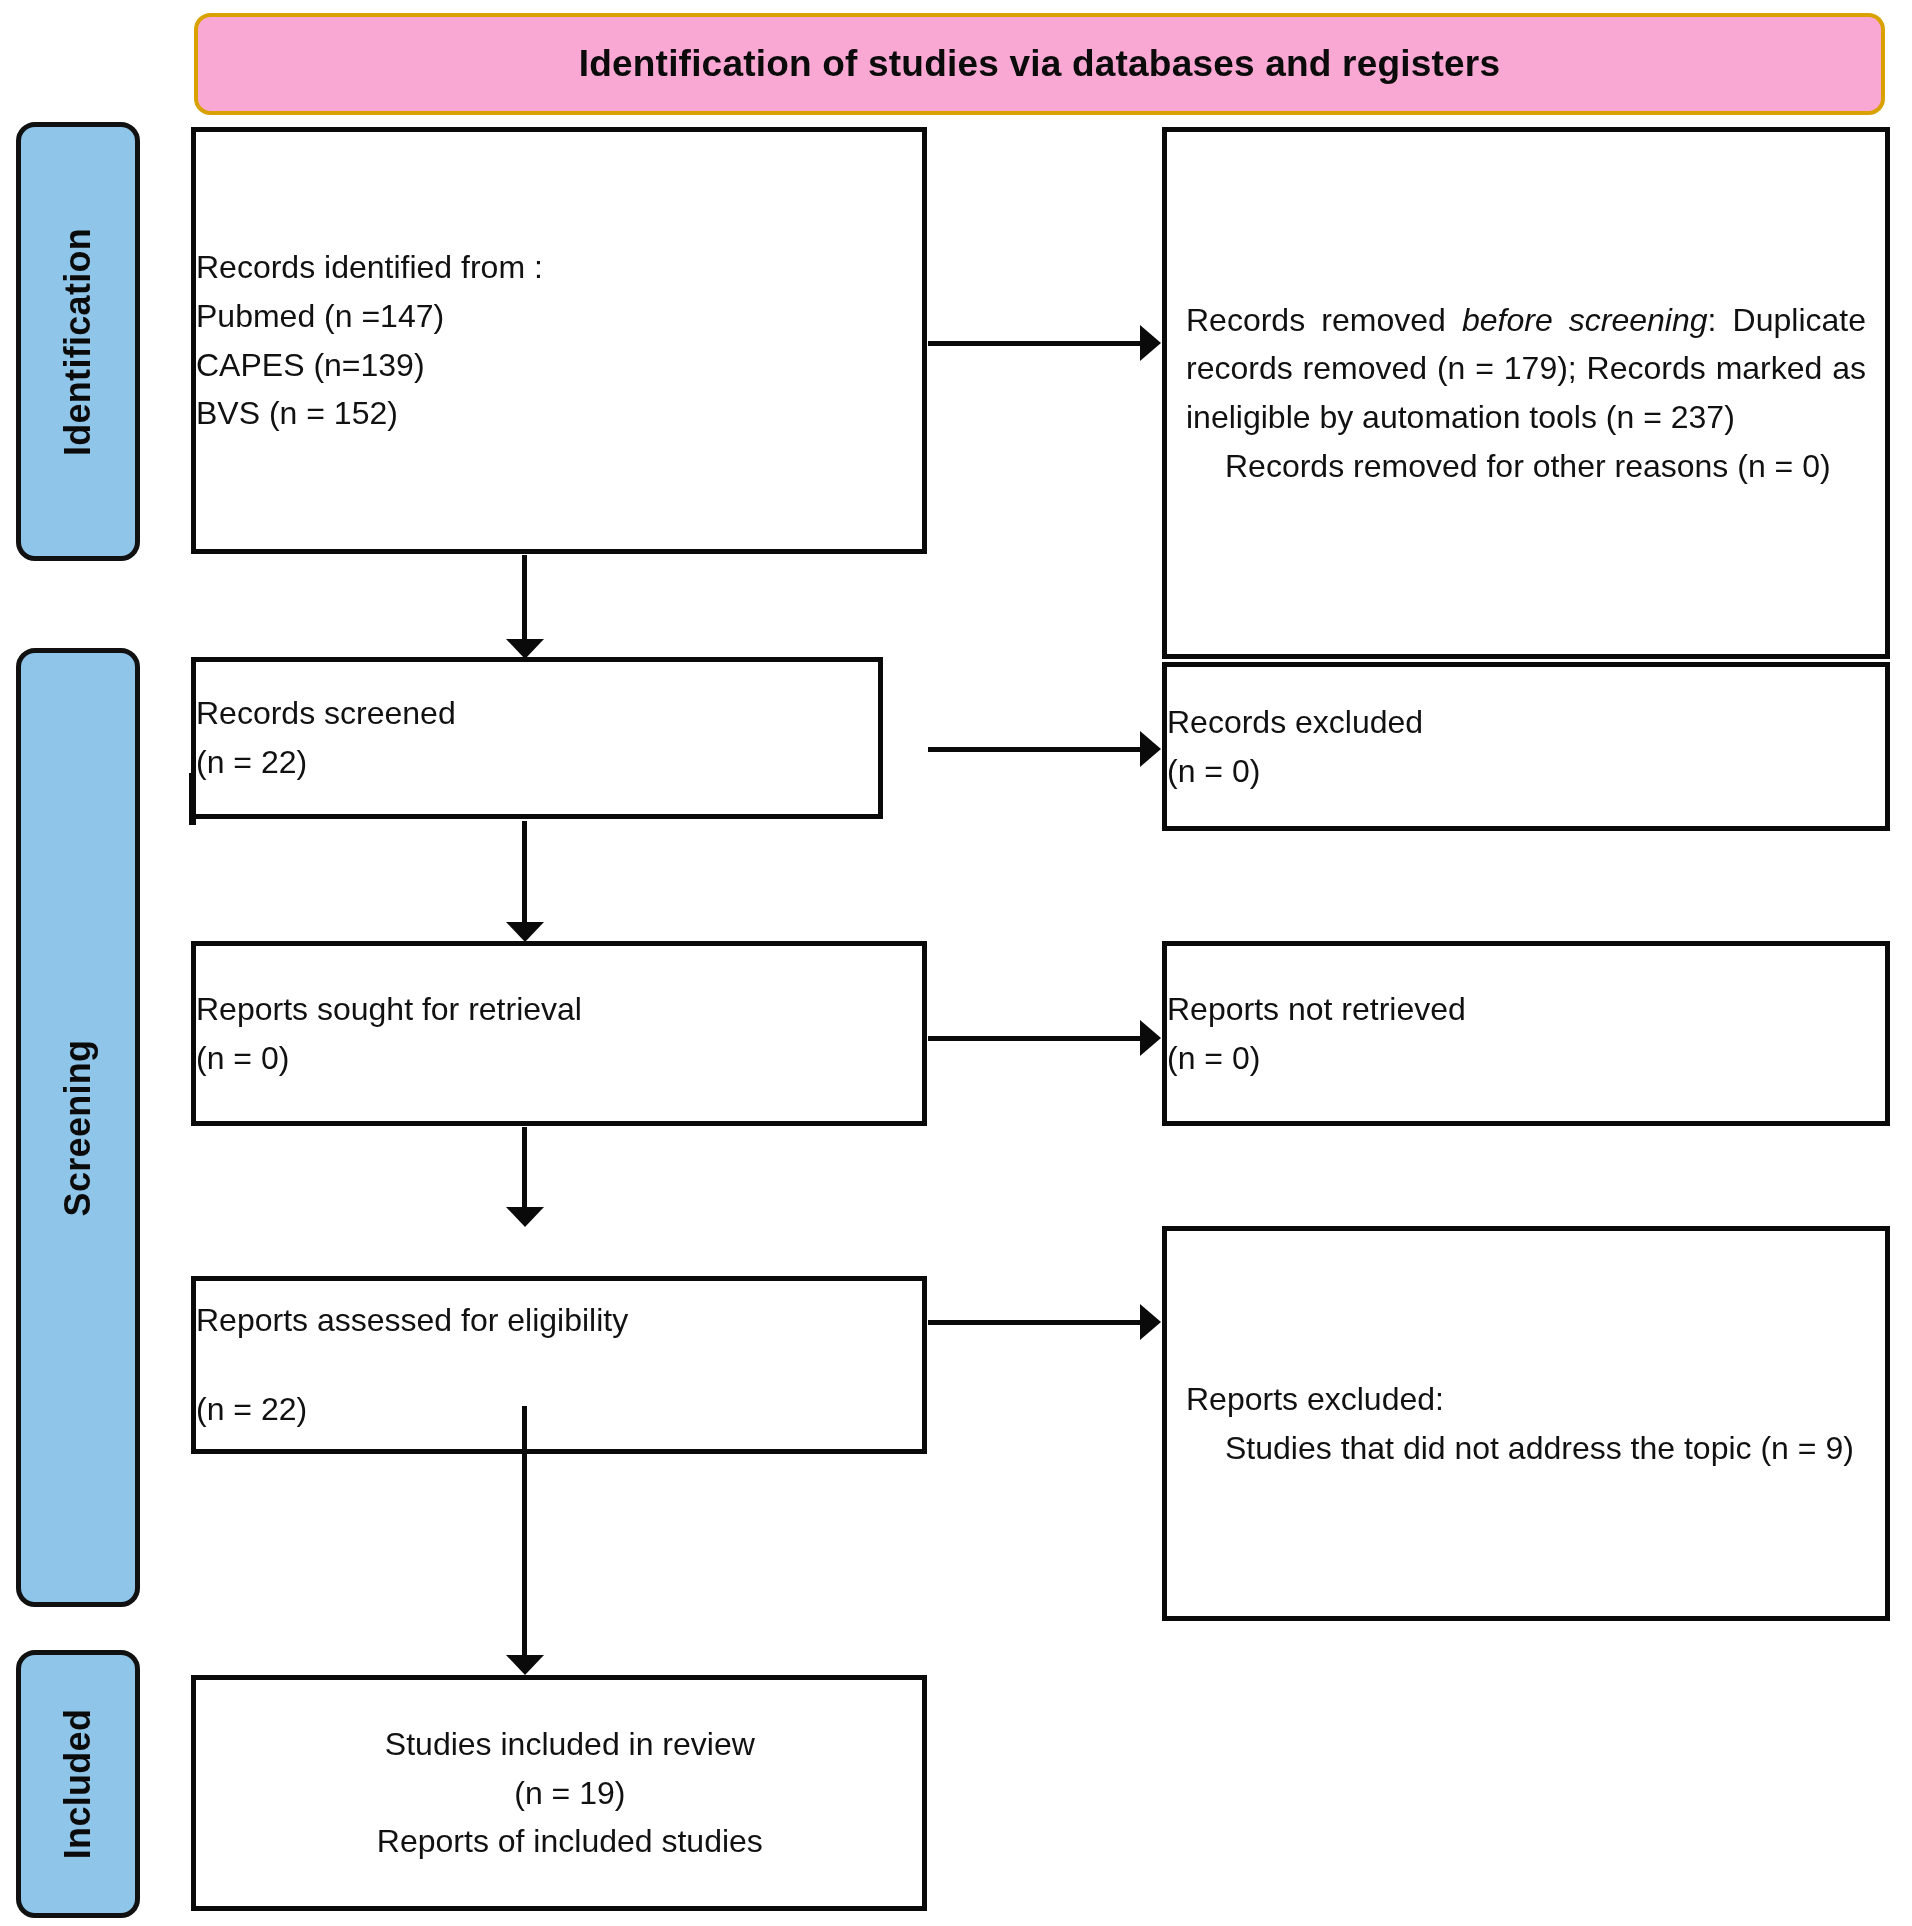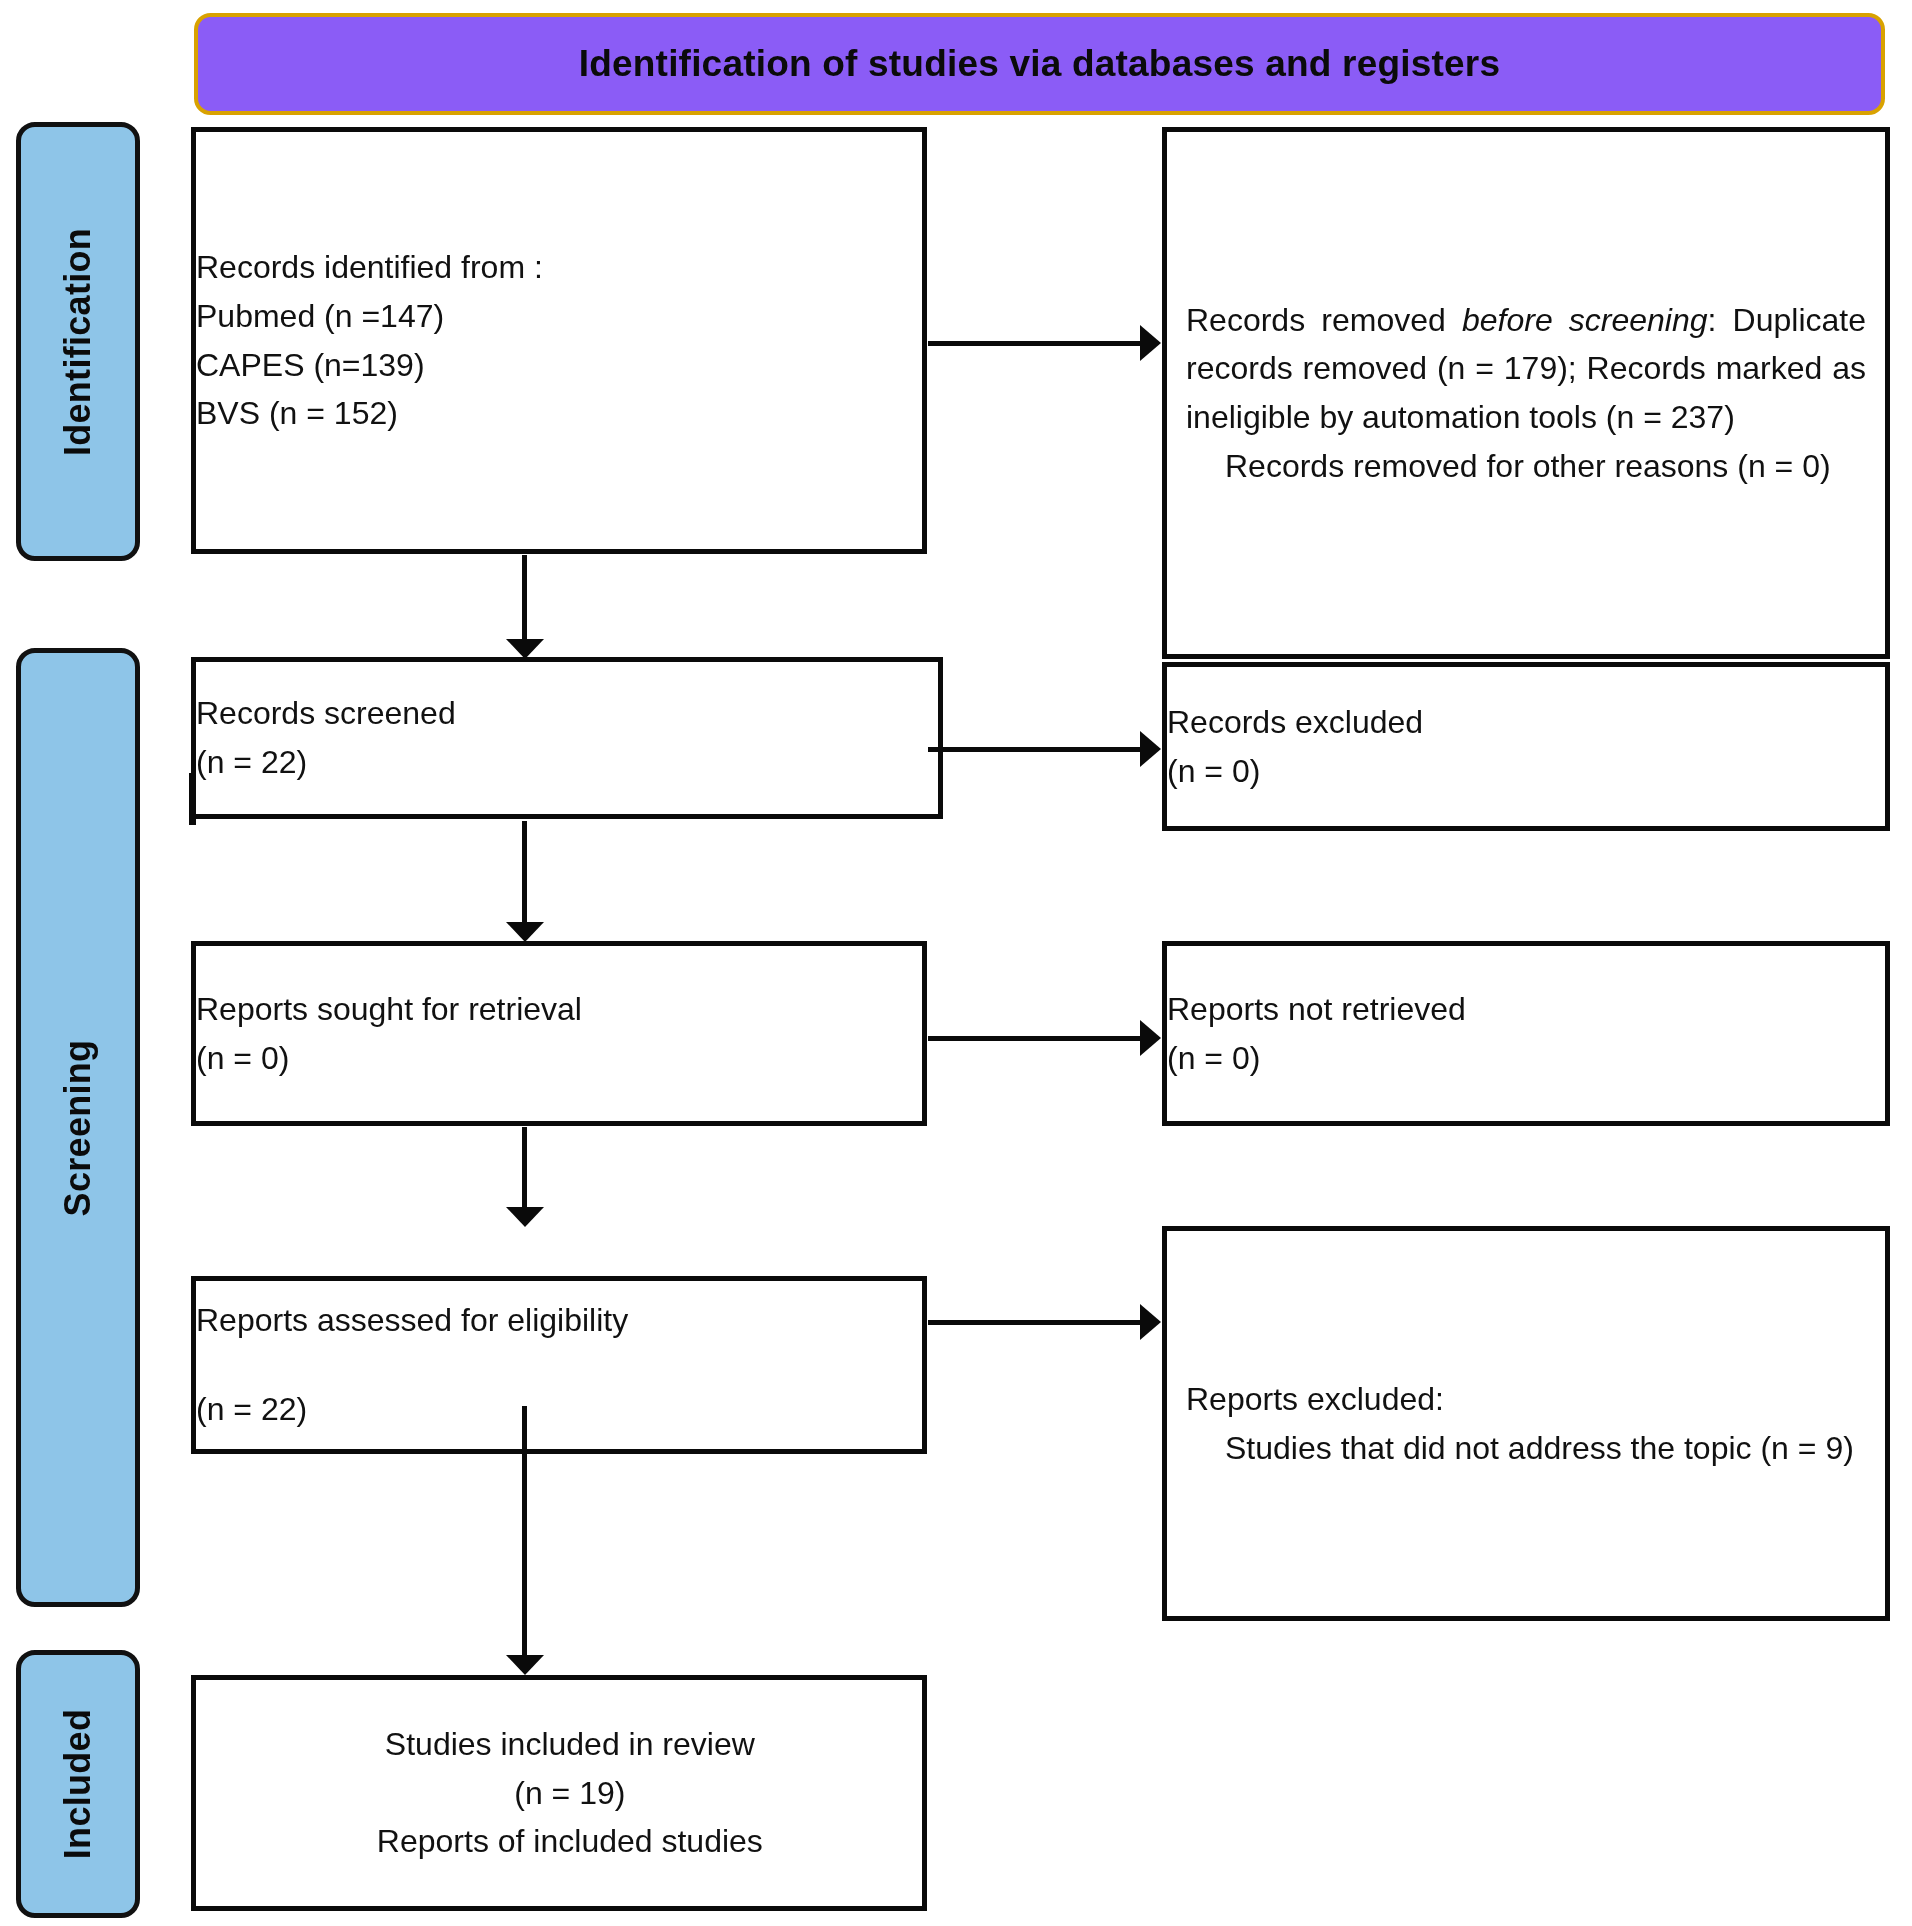--- a/index.html
+++ b/index.html
@@ -18,21 +18,21 @@
     overflow: hidden;
   }
 
   
   .banner {
     position: absolute;
     left: 194px;
     top: 12.7px;
     width: 1691px;
     height: 102px;
-    background: #8b5cf6;
+    background: #f9a8d4;
     border: 4.5px solid #D9A200;
     border-radius: 16.6px;
     box-sizing: border-box;
     display: flex;
     align-items: center;
     justify-content: center;
   }
   .banner-title {
     font-size: 37px;
     font-weight: bold;
@@ -87,21 +87,21 @@
     text-align: justify;
     text-align-last: left;
     padding: 0 19px;
   }
   .box.left .line { text-align: center; padding-left: 21.7px; }
   .ital { font-style: italic; }
   .indent { text-indent: 39px; }
 
   
   #box-identified        { left: 191px; top: 127px;  width: 736px; height: 427px;  }
-  #box-screened          { left: 191px; top: 657px; width: 752px; height: 162px;  }
+  #box-screened          { left: 191px; top: 657px; width: 692px; height: 162px;  }
   #box-sought            { left: 191px; top: 941px; width: 736px; height: 185px;  }
   #box-assessed          { left: 191px; top: 1276px; width: 736px; height: 178px; gap: 40px;  }
   #box-included          { left: 191px; top: 1675px; width: 736px; height: 236px;  }
 
   
   #box-removed-before    { left: 1162px; top: 127px;  width: 728px; height: 532px; }
   #box-records-excluded  { left: 1162px; top: 662px; width: 728px; height: 169px; }
   #box-not-retrieved     { left: 1162px; top: 941px; width: 728px; height: 185px; }
   #box-reports-excluded  { left: 1162px; top: 1226px; width: 728px; height: 395px; }
 

